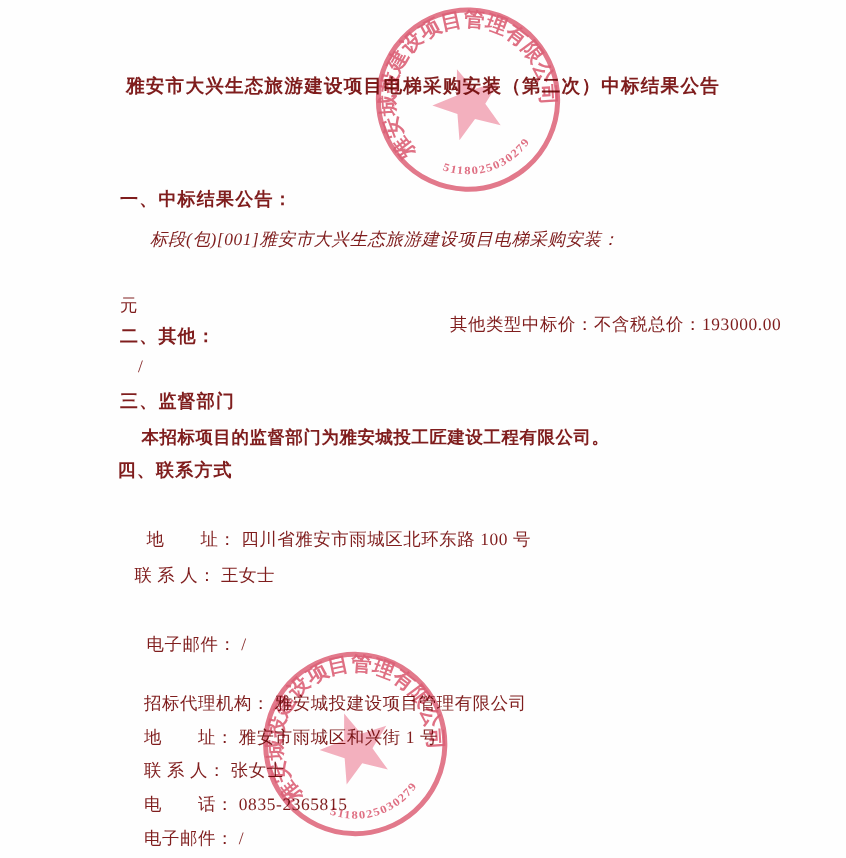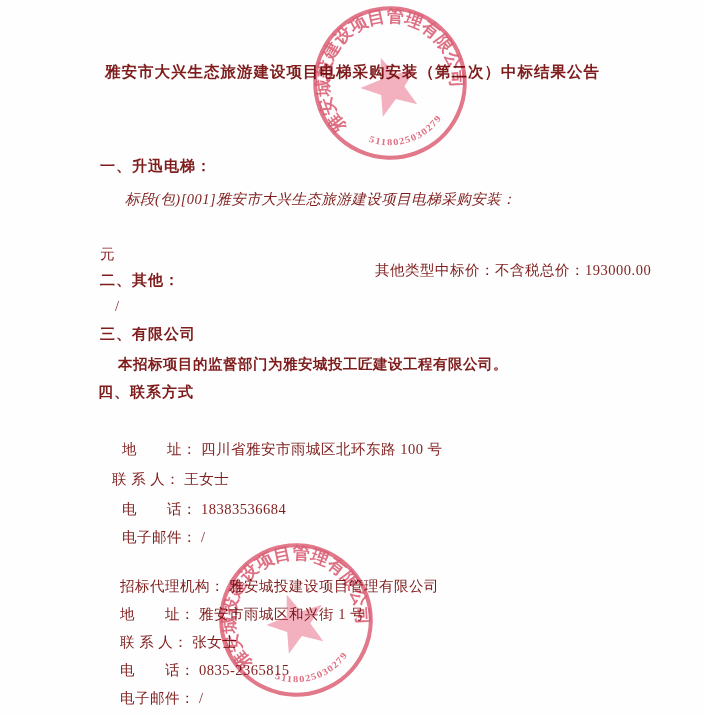--- a/index.html
+++ b/index.html
@@ -29,41 +29,38 @@
   .seal-name{font-size:16.5px;}
   .seal-code{font-size:9px;letter-spacing:1px;}
 </style>
 </head>
 <body>
 
 <div class="page">
 
   <div class="line title" style="top:62px;left:0;">雅安市大兴生态旅游建设项目电梯采购安装（第二次）中标结果公告</div>
 
-  <div class="line heading" style="top:157px;left:100px;">一、升迅电梯：</div>
+  <div class="line heading" style="top:157px;left:100px;">一、中标结果公告：</div>
   <div class="line" style="top:190px;left:125px;font-style:italic;">标段(包)[001]雅安市大兴生态旅游建设项目电梯采购安装：</div>
   <div class="line" style="top:219px;left:375px;margin-top:42px;">其他类型中标价：不含税总价：193000.00</div>
   <div class="line" style="top:245px;left:100px;">元</div>
 
   <div class="line heading" style="top:271px;left:100px;">二、其他：</div>
   <div class="line" style="top:298px;left:115px;">/</div>
 
-  <div class="line heading" style="top:325px;left:100px;">三、有限公司</div>
+  <div class="line heading" style="top:325px;left:100px;">三、监督部门</div>
   <div class="line" style="top:355px;left:118px;font-weight:bold;">本招标项目的监督部门为雅安城投工匠建设工程有限公司。</div>
 
   <div class="line heading" style="top:383px;left:98px;">四、联系方式</div>
 
   <div class="line" style="top:440px;left:122px;">
     <span class="lbl">地　　址：</span><span class="val">四川省雅安市雨城区北环东路 100 号</span>
   </div>
   <div class="line" style="top:470px;left:112px;">
     <span class="lbl">联 系 人：</span><span class="val">王女士</span>
-  </div>
-  <div class="line" style="top:500px;left:122px;">
-    <span class="lbl">电　　话：</span><span class="val">18383536684</span>
   </div>
   <div class="line" style="top:528px;left:122px;">
     <span class="lbl">电子邮件：</span><span class="val">/</span>
   </div>
 
   <div class="line" style="top:577px;left:120px;">
     <span>招标代理机构：</span><span class="val">雅安城投建设项目管理有限公司</span>
   </div>
   <div class="line" style="top:605px;left:120px;">
     <span class="lbl">地　　址：</span><span class="val">雅安市雨城区和兴街 1 号</span>

